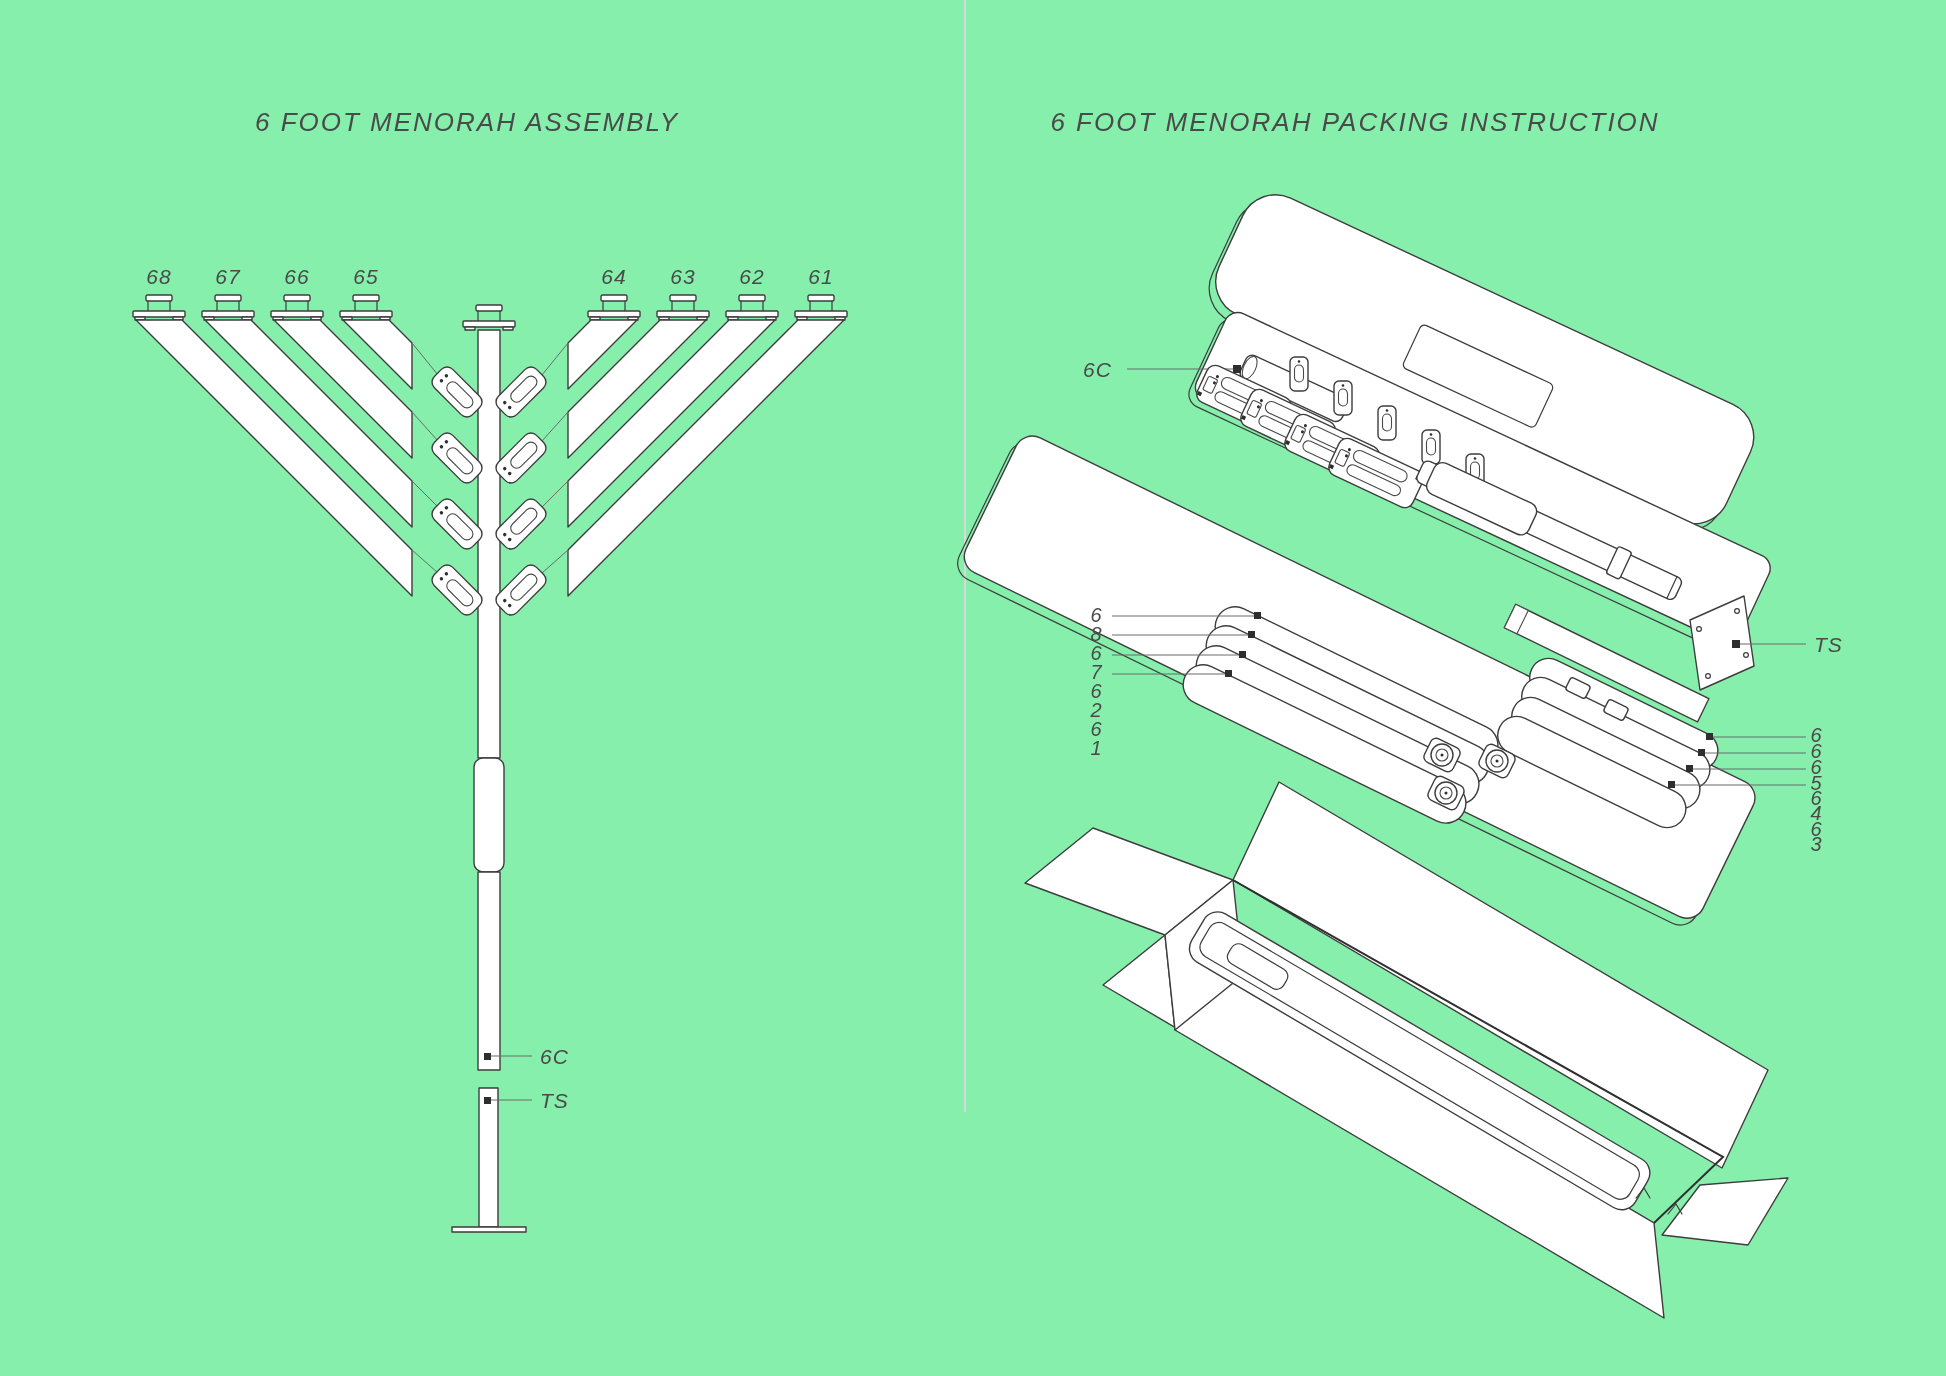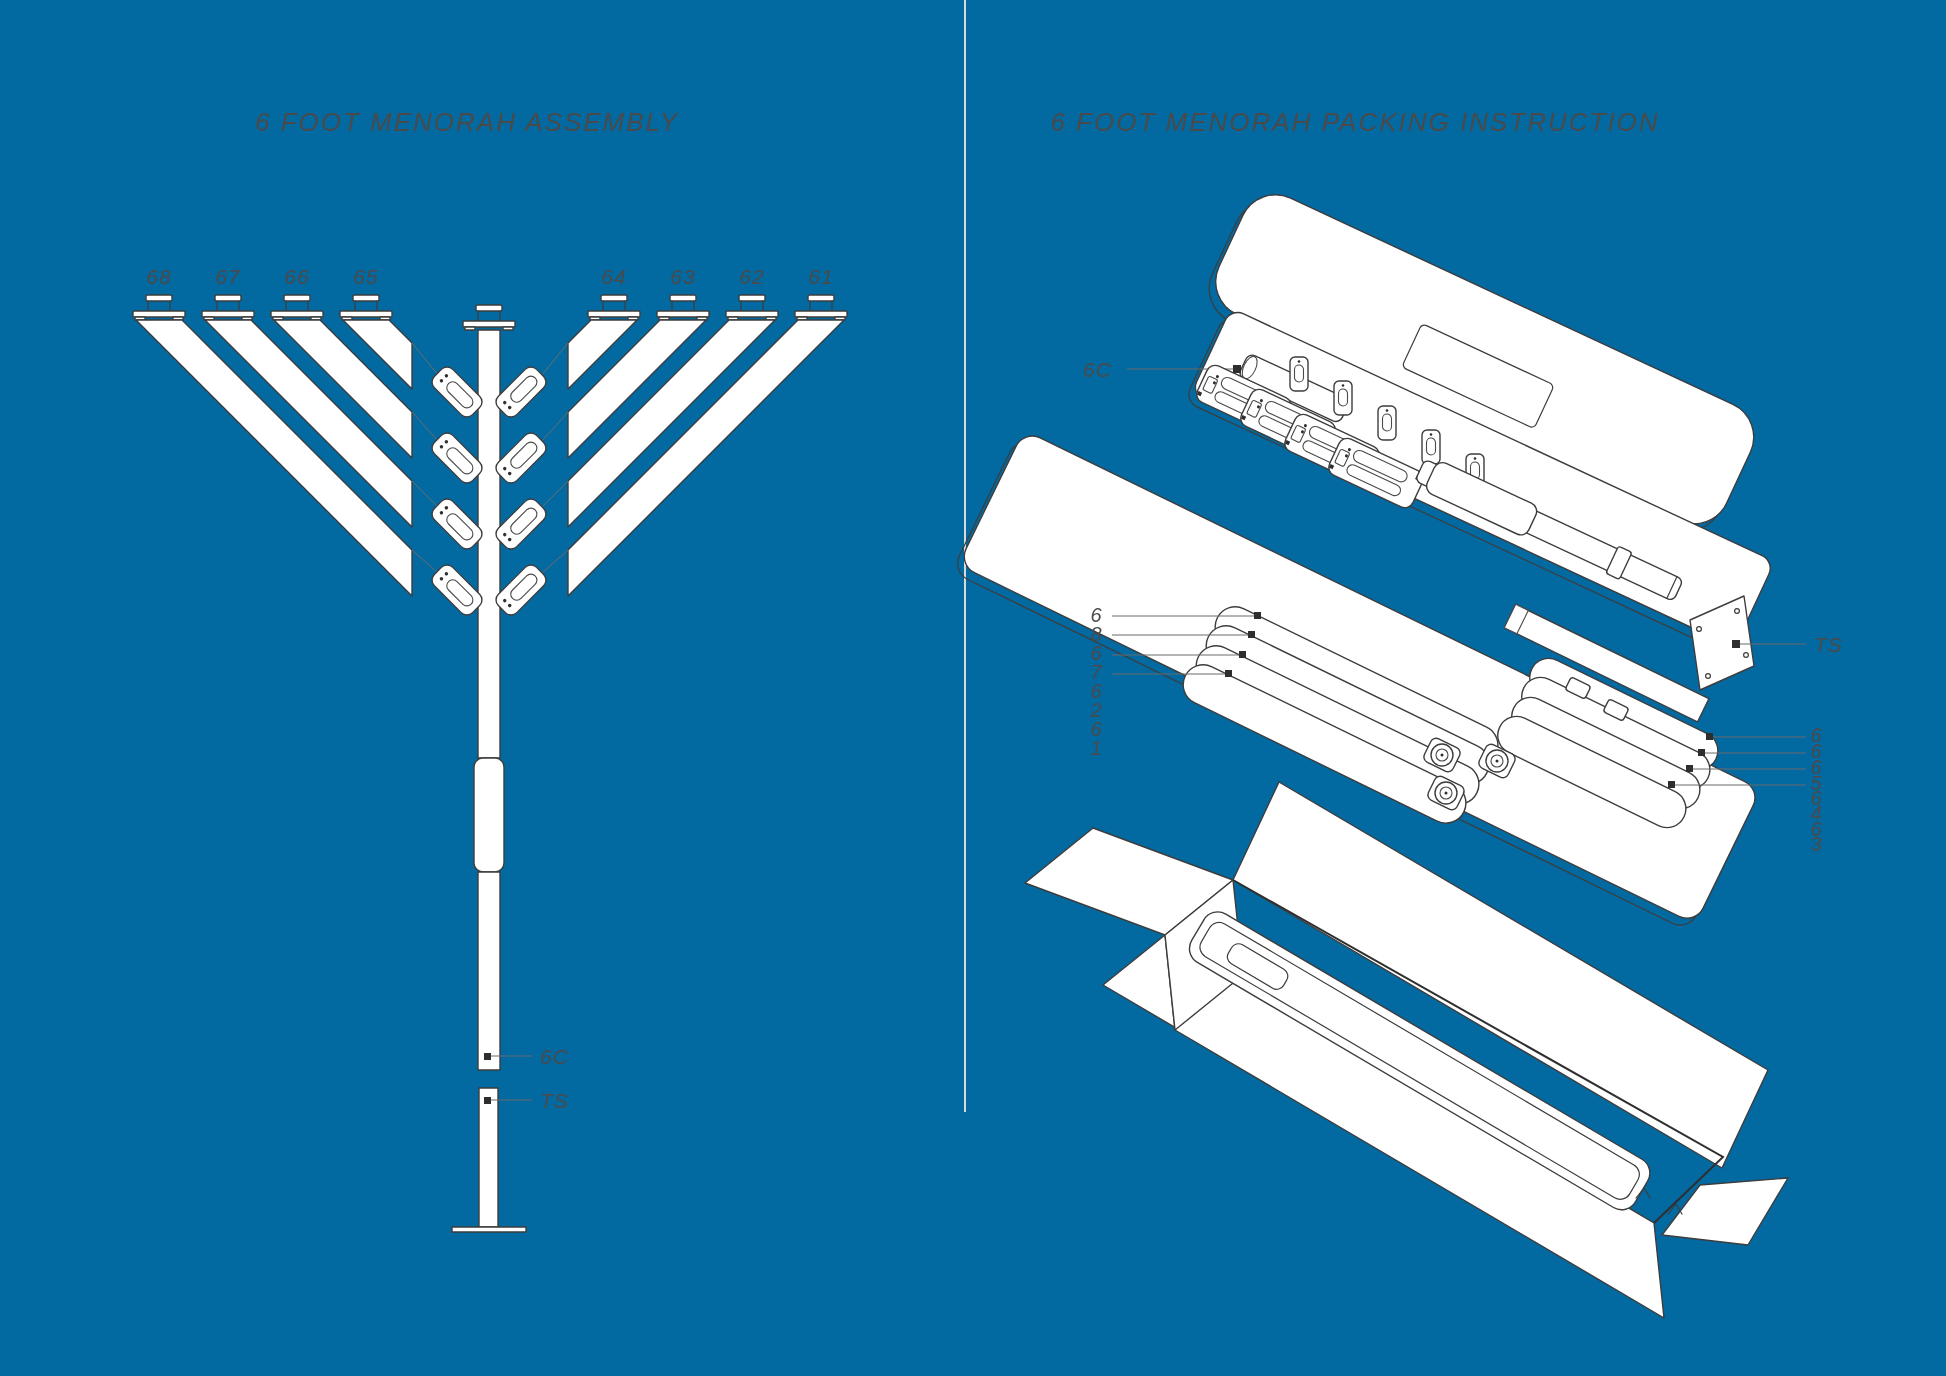--- a/index.html
+++ b/index.html
@@ -1,16 +1,16 @@
 <!DOCTYPE html>
 <html><head>
 <meta charset="utf-8">
 <style>
   html,body{margin:0;padding:0;background:#ffffff;}
-  .page{position:relative;width:1946px;height:1376px;background:#0369a1;overflow:hidden;
+  .page{position:relative;width:1946px;height:1376px;background:#86efac;overflow:hidden;
         font-family:"Liberation Sans", sans-serif;}
   svg{position:absolute;left:0;top:0;}
   svg .sh{fill:#ffffff;stroke:#3d3d3d;stroke-width:1.4;stroke-linejoin:round;stroke-linecap:round;}
   svg .sh2{fill:#ffffff;stroke:#4a4a4a;stroke-width:1.1;stroke-linejoin:round;stroke-linecap:round;}
   svg .ln{fill:none;stroke:#3d3d3d;stroke-width:1.2;stroke-linejoin:round;stroke-linecap:round;}
   svg .thin{fill:none;stroke:#6b6b6b;stroke-width:1;}
   svg .dk{fill:#2e2e2e;stroke:none;}
   svg .rim{fill:none;stroke:#2f2f2f;stroke-width:2;}
   text{fill:#4a4a4a;font-style:italic;font-family:"Liberation Sans", sans-serif;}
   .ttl{font-size:26px;letter-spacing:2px;}

